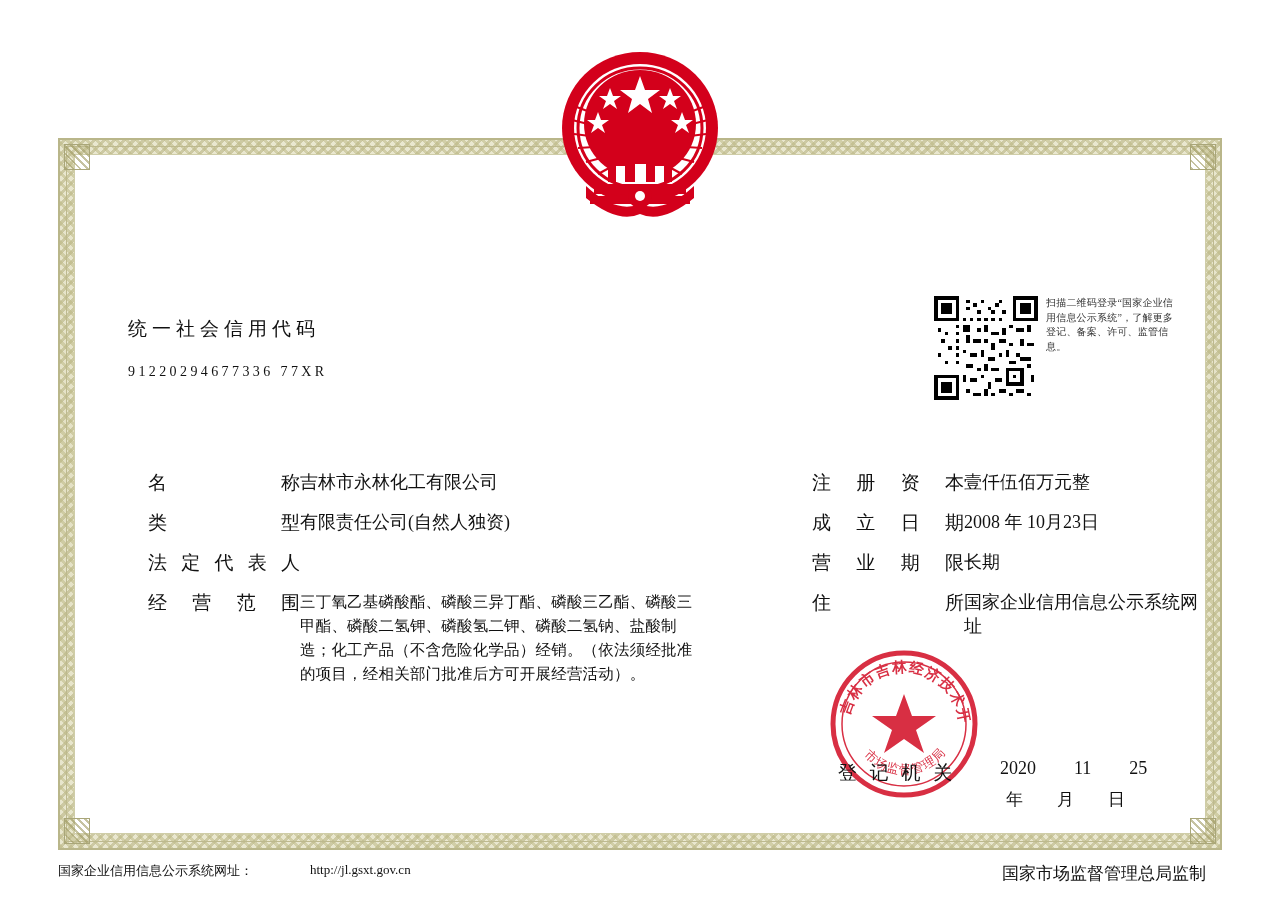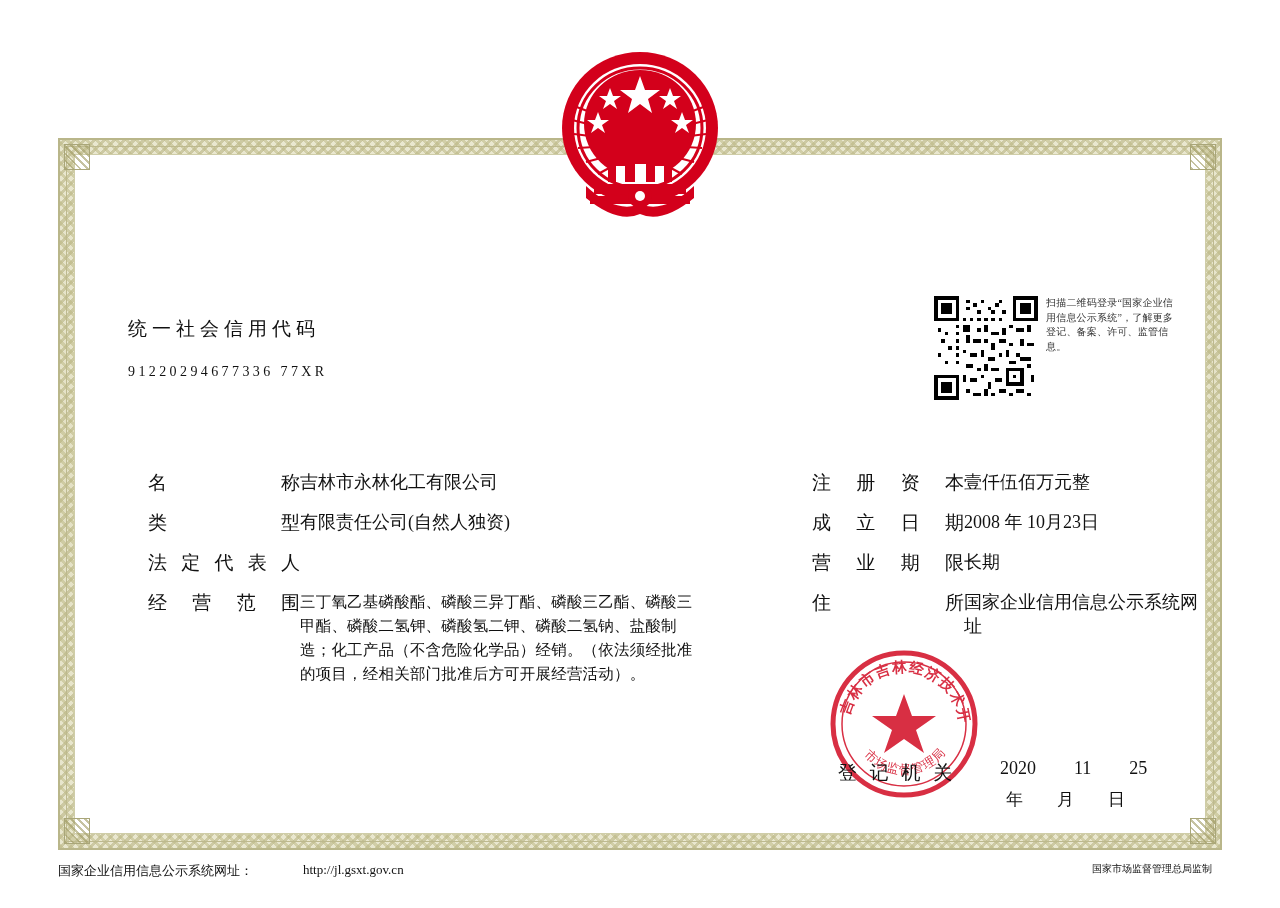--- a/index.html
+++ b/index.html
@@ -197,28 +197,28 @@
 
   
   .footer-left {
     position: absolute;
     left: 58px; top: 862px;
     font-size: 13px;
     color: #111;
   }
   .footer-url {
     position: absolute;
-    left: 303px; top: 862px;
+    left: 310px; top: 862px;
     font-size: 13px;
     color: #111;
   }
   .footer-right {
     position: absolute;
-    right: 68px; top: 862px;
-    font-size: 10px;
+    right: 74px; top: 862px;
+    font-size: 17px;
     color: #111;
   }
 </style>
 </head>
 <body>
 
 <div id="page">
 
   <div class="frame-outer">
     <div class="frame-mid"></div>

